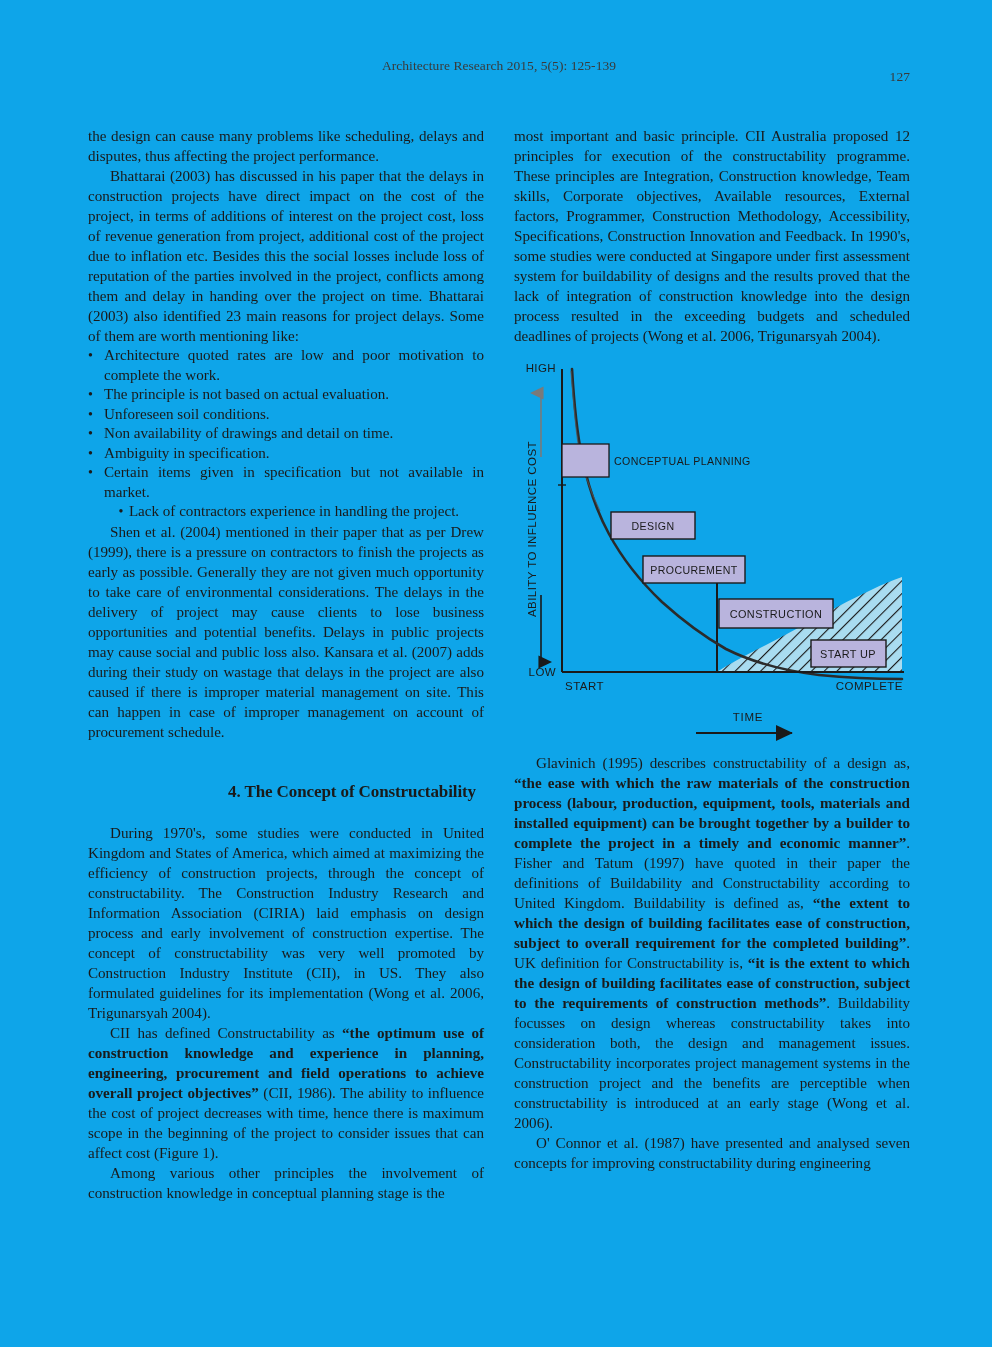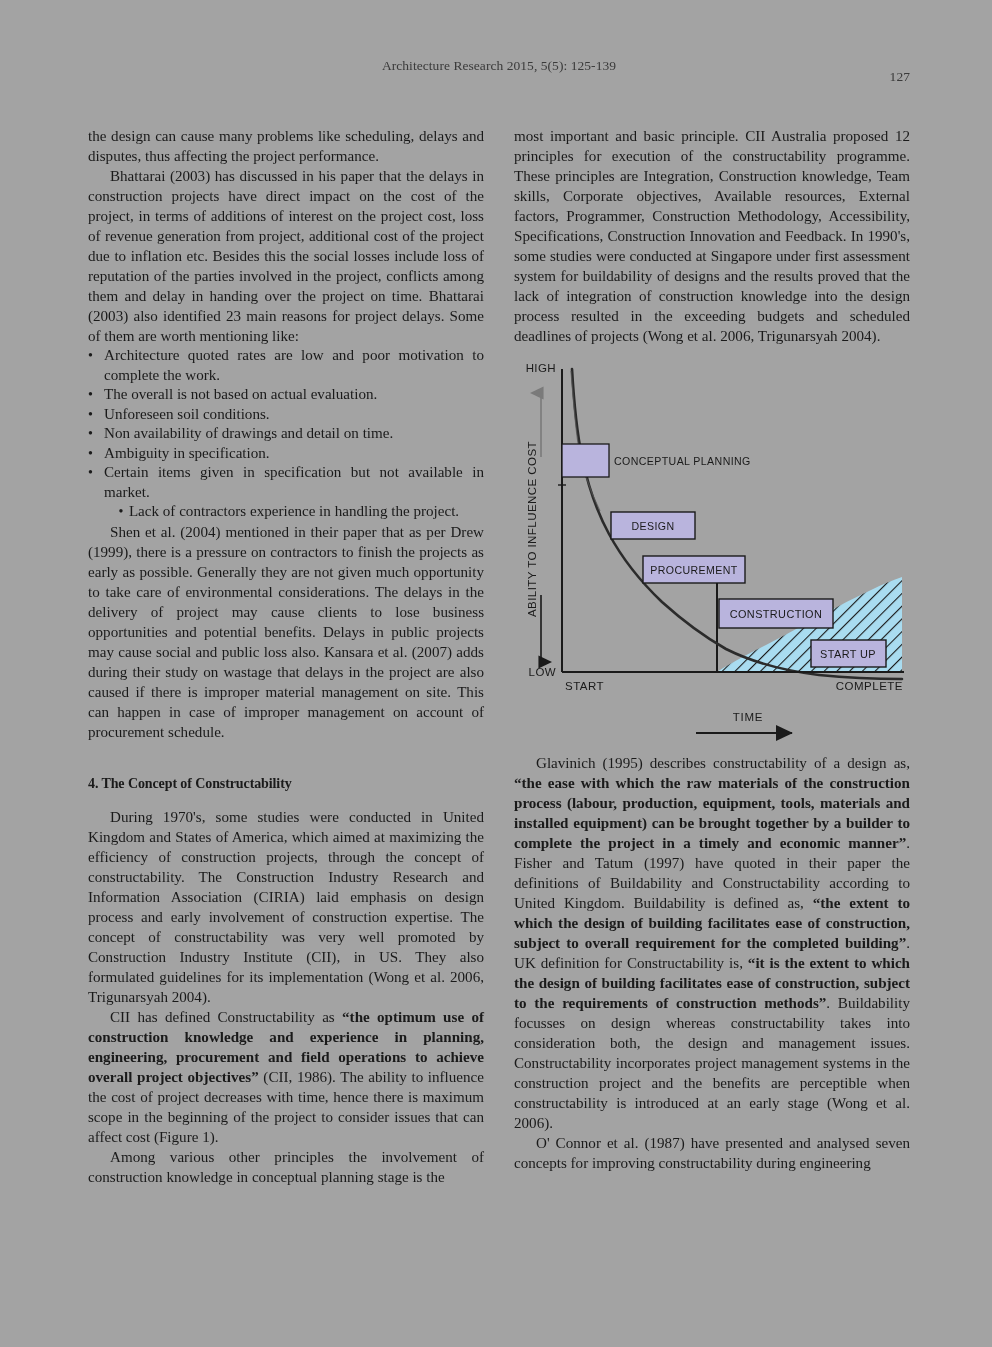--- a/index.html
+++ b/index.html
@@ -8,21 +8,21 @@
     background: #ffffff;
   }
   body {
     font-family: "Liberation Serif", serif;
     color: #1a1a1a;
   }
   .page {
     position: relative;
     width: 992px;
     height: 1347px;
-    background: #a3a3a3;
+    background: #0ea5e9;
     overflow: hidden;
   }
 
   
   .running-head {
     position: absolute;
     top: 58px;
     left: 88px;
     width: 822px;
     height: 20px;
@@ -86,25 +86,26 @@
   ul.bullets li::before {
     content: "\2022";
     display: inline-block;
     width: 16px;
     text-indent: 0;
     font-size: 14px;
   }
   ul.bullets li.last { text-align: center; }
 
   h2.section-head {
-    font-size: 14px;
+    font-size: 17px;
     font-weight: bold;
-    margin: 0;
+    margin: 8px;
     line-height: 24px;
     letter-spacing: -0.1px;
+    text-align: right;
   }
 
   .spacer-s { height: 11px; }
   .spacer-l { height: 30px; }
 
   b, strong { font-weight: bold; }
 
   
   .figure-block {
     position: relative;
@@ -141,21 +142,21 @@
   <div class="columns">
 
     <div class="col col-left">
 
       <p class="noindent">the design can cause many problems like scheduling, delays and disputes, thus affecting the project performance.</p>
 
       <p class="indent">Bhattarai (2003) has discussed in his paper that the delays in construction projects have direct impact on the cost of the project, in terms of additions of interest on the project cost, loss of revenue generation from project, additional cost of the project due to inflation etc. Besides this the social losses include loss of reputation of the parties involved in the project, conflicts among them and delay in handing over the project on time. Bhattarai (2003) also identified 23 main reasons for project delays. Some of them are worth mentioning like:</p>
 
       <ul class="bullets">
         <li>Architecture quoted rates are low and poor motivation to complete the work.</li>
-        <li>The overall is not based on actual evaluation.</li>
+        <li>The principle is not based on actual evaluation.</li>
         <li>Unforeseen soil conditions.</li>
         <li>Non availability of drawings and detail on time.</li>
         <li>Ambiguity in specification.</li>
         <li>Certain items given in specification but not available in market.</li>
         <li class="last">Lack of contractors experience in handling the project.</li>
       </ul>
 
       <p class="indent">Shen et al. (2004) mentioned in their paper that as per Drew (1999), there is a pressure on contractors to finish the projects as early as possible. Generally they are not given much opportunity to take care of environmental considerations. The delays in the delivery of project may cause clients to lose business opportunities and potential benefits. Delays in public projects may cause social and public loss also. Kansara et al. (2007) adds during their study on wastage that delays in the project are also caused if there is improper material management on site. This can happen in case of improper management on account of procurement schedule.</p>
 
       <div class="spacer-l"></div>

